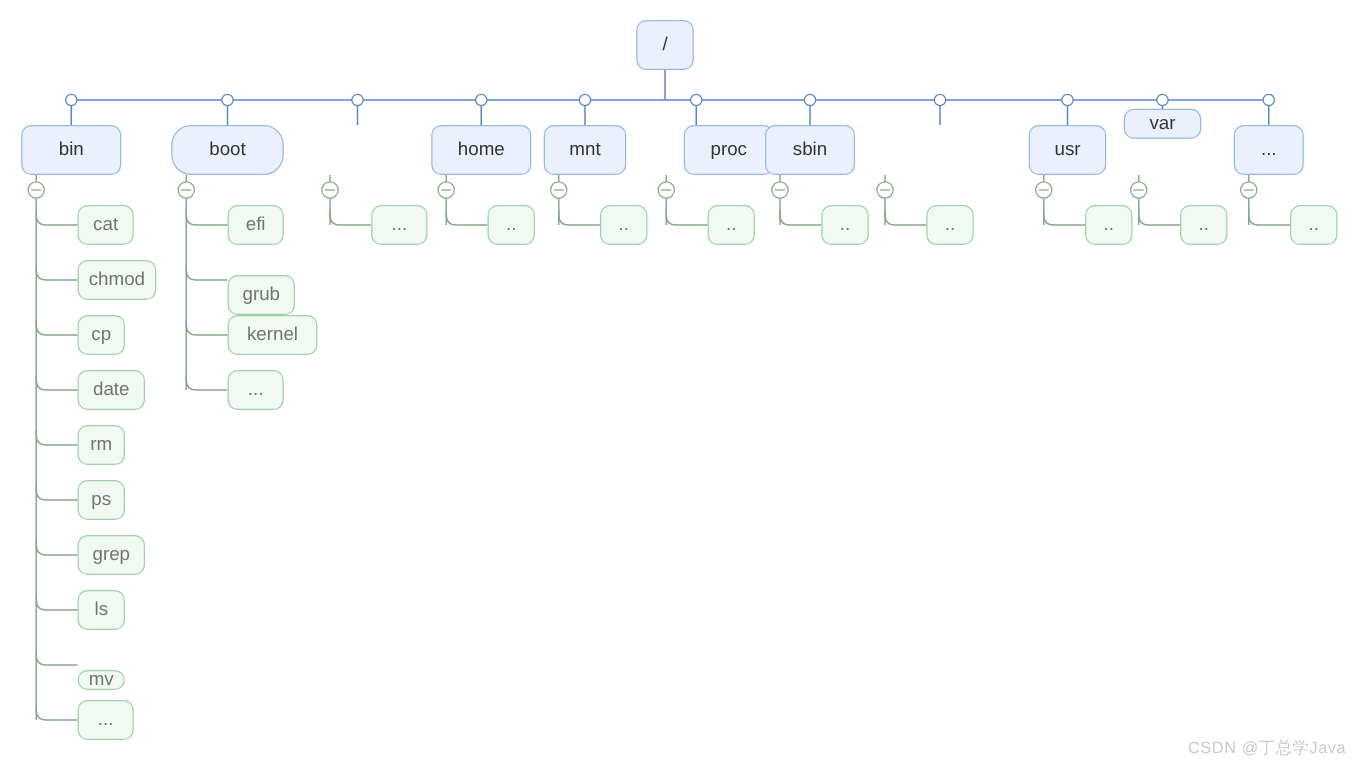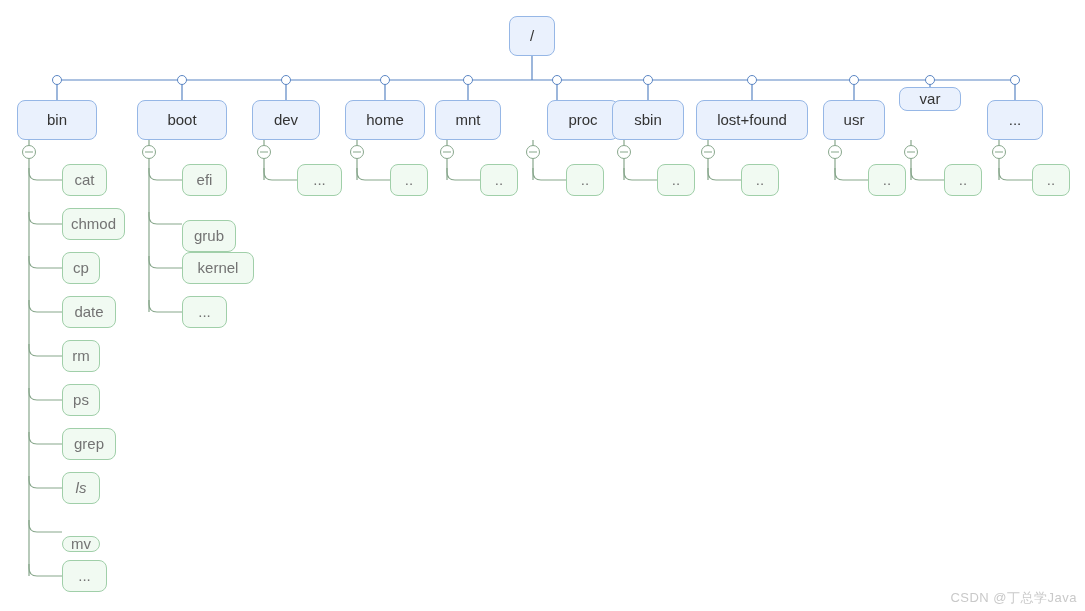--- a/index.html
+++ b/index.html
@@ -181,50 +181,47 @@
     </div>
     <div class="node leaf-node" style="left: 62px; top: 340px; width: 38px; height: 32px;">
       <span>rm</span>
     </div>
     <div class="node leaf-node" style="left: 62px; top: 384px; width: 38px; height: 32px;">
       <span>ps</span>
     </div>
     <div class="node leaf-node" style="left: 62px; top: 428px; width: 54px; height: 32px;">
       <span>grep</span>
     </div>
-    <div class="node leaf-node" style="left: 62px; top: 472px; width: 38px; height: 32px; font-style: italic;">
+    <div class="node leaf-node" style="left: 62px; top: 472px; width: 38px; height: 32px;">
       <span>ls</span>
     </div>
     <div class="node leaf-node" style="left: 62px; top: 536px; width: 38px; height: 16px;">
       <span>mv</span>
     </div>
     <div class="node leaf-node" style="left: 62px; top: 560px; width: 45px; height: 32px;">
       <span>...</span>
     </div>
     <div class="bus-dot" style="left: 177px; top: 75px;"></div>
-    <div class="node dir-node" style="left: 137px; top: 100px; width: 90px; height: 40px;">
+    <div class="node dir-node" style="left: 137px; top: 100px; width: 90px; height: 40px; border-radius: 16px;">
       <span>boot</span>
     </div>
     <div class="toggle" style="left: 142px; top: 145px;"></div>
     <div class="node leaf-node" style="left: 182px; top: 164px; width: 45px; height: 32px;">
       <span>efi</span>
     </div>
     <div class="node leaf-node" style="left: 182px; top: 220px; width: 54px; height: 32px;">
       <span>grub</span>
     </div>
     <div class="node leaf-node" style="left: 182px; top: 252px; width: 72px; height: 32px;">
       <span>kernel</span>
     </div>
     <div class="node leaf-node" style="left: 182px; top: 296px; width: 45px; height: 32px;">
       <span>...</span>
     </div>
     <div class="bus-dot" style="left: 281px; top: 75px;"></div>
-    <div class="node dir-node" style="left: 252px; top: 100px; width: 68px; height: 40px;">
-      <span>dev</span>
-    </div>
     <div class="toggle" style="left: 257px; top: 145px;"></div>
     <div class="node leaf-node" style="left: 297px; top: 164px; width: 45px; height: 32px;">
       <span>...</span>
     </div>
     <div class="bus-dot" style="left: 380px; top: 75px;"></div>
     <div class="node dir-node" style="left: 345px; top: 100px; width: 80px; height: 40px;">
       <span>home</span>
     </div>
     <div class="toggle" style="left: 350px; top: 145px;"></div>
     <div class="node leaf-node" style="left: 390px; top: 164px; width: 38px; height: 32px;">
@@ -248,23 +245,20 @@
     </div>
     <div class="bus-dot" style="left: 643px; top: 75px;"></div>
     <div class="node dir-node" style="left: 612px; top: 100px; width: 72px; height: 40px;">
       <span>sbin</span>
     </div>
     <div class="toggle" style="left: 617px; top: 145px;"></div>
     <div class="node leaf-node" style="left: 657px; top: 164px; width: 38px; height: 32px;">
       <span>..</span>
     </div>
     <div class="bus-dot" style="left: 747px; top: 75px;"></div>
-    <div class="node dir-node" style="left: 696px; top: 100px; width: 112px; height: 40px;">
-      <span>lost+found</span>
-    </div>
     <div class="toggle" style="left: 701px; top: 145px;"></div>
     <div class="node leaf-node" style="left: 741px; top: 164px; width: 38px; height: 32px;">
       <span>..</span>
     </div>
     <div class="bus-dot" style="left: 849px; top: 75px;"></div>
     <div class="node dir-node" style="left: 823px; top: 100px; width: 62px; height: 40px;">
       <span>usr</span>
     </div>
     <div class="toggle" style="left: 828px; top: 145px;"></div>
     <div class="node leaf-node" style="left: 868px; top: 164px; width: 38px; height: 32px;">

